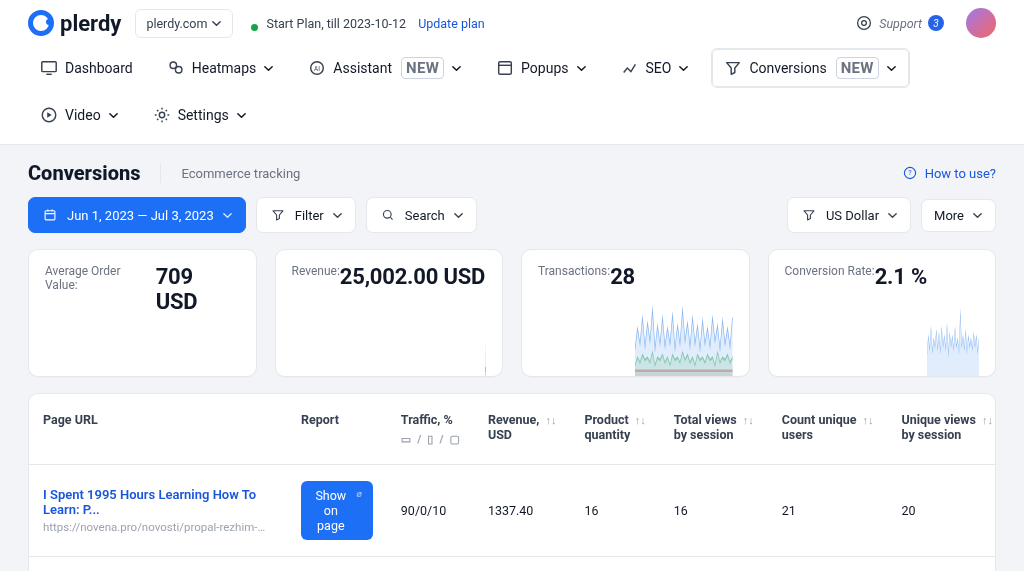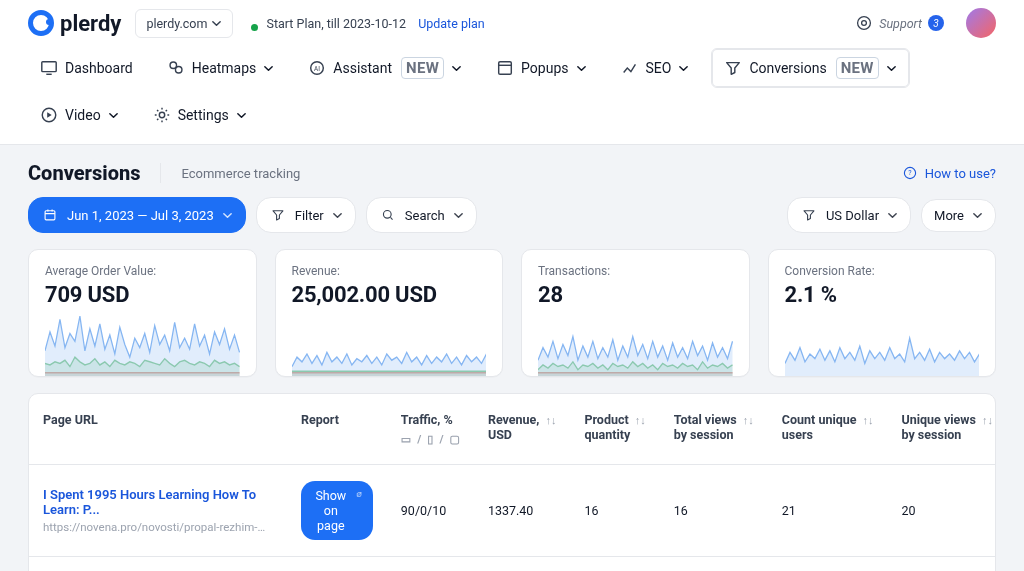--- a/index.html
+++ b/index.html
@@ -37,39 +37,39 @@
   .navitem .nb{font-size:15px;font-weight:700;letter-spacing:.3px;padding:1px 4px;border:1px solid #cbd5e1;color:#6b7280;border-radius:4px;margin-left:2px;}
   .navitem.active{border:1px solid var(--border);background:#fff;box-shadow:0 0 0 1px #e5e7eb inset;}
   .icon{width:18px;height:18px;display:inline-flex;align-items:center;justify-content:center;color:#374151;}
   .content{padding:16px 28px 28px 28px;}
   .titlebar{display:flex;align-items:center;gap:20px;margin-bottom:12px;}
   .titlebar h1{font-size:20px;font-weight:800;margin:0;color:#111827;}
   .titlebar .sep{height:20px;width:1px;background:var(--border);}
   .titlebar .sub{font-size:13px;color:var(--muted);}
   .howto{margin-left:auto;color:var(--blue-txt);font-size:13px;text-decoration:none;display:flex;align-items:center;gap:6px;}
   .toolbar{display:flex;align-items:center;gap:10px;margin-bottom:16px;flex-wrap:wrap;}
-  .btn{display:inline-flex;align-items:center;gap:8px;border:1px solid var(--border);background:#fff;color:#111827;font-size:13px;padding:8px 12px;border-radius:15px;cursor:pointer;}
+  .btn{display:inline-flex;align-items:center;gap:8px;border:1px solid var(--border);background:#fff;color:#111827;font-size:13px;padding:8px 12px;border-radius:7px;cursor:pointer;}
   .btn.primary{background:var(--brand);border-color:var(--brand);color:#fff;}
   .btn .chev{opacity:.8}
   .metrics{display:flex;gap:18px;margin-bottom:16px;}
-  .card{flex:1;background:#fff;border:1px solid var(--border);border-radius:10px;padding:14px 16px 0 16px;min-width:0;box-shadow:0 1px 0 rgba(0,0,0,0.02);height:128px;display:flex;flex-direction:column;overflow:hidden;}
+  .card{flex:1;background:#fff;border:1px solid var(--border);border-radius:10px;padding:14px 16px 0 16px;min-width:0;box-shadow:0 1px 0 rgba(0,0,0,0.02);height:128px;display:flex;flex-direction:row;overflow:hidden;}
   .card .lbl{font-size:12px;color:var(--muted);margin-bottom:4px;}
   .card .val{font-size:22px;font-weight:700;color:#111827;letter-spacing:-.2px;}
   .mini{margin-top:6px;flex:1;min-height:56px;}
 
   .table-wrap{background:#fff;border:1px solid var(--border);border-radius:10px;overflow:hidden;box-shadow:0 1px 0 rgba(0,0,0,0.02);}
   table{width:100%;border-collapse:collapse;font-size:12.5px;}
   thead th{font-weight:700;color:#374151;text-align:left;padding:18px 14px;vertical-align:top;border-bottom:1px solid var(--border);white-space:nowrap;}
   thead th .sort{display:inline-flex;align-items:center;gap:2px;margin-left:6px;color:#9ca3af;font-size:11px;}
   thead th .dev{display:flex;gap:6px;margin-top:6px;color:#9ca3af;font-size:11px;}
   thead th .hdr2{font-weight:700;display:block;}
   tbody td{padding:16px 14px;border-bottom:1px solid var(--border);vertical-align:middle;color:#111827;}
   .pageurl a{color:var(--blue-txt);text-decoration:none;font-weight:600;font-size:13px;}
   .pageurl .u{color:var(--muted2);font-size:11.5px;margin-top:3px;display:block;max-width:230px;overflow:hidden;text-overflow:ellipsis;white-space:nowrap;}
-  .show-on-page{background:var(--brand);color:#fff;border:none;border-radius:14px;padding:7px 11px;font-size:12.5px;display:inline-flex;align-items:flex-start;gap:6px;cursor:pointer;}
+  .show-on-page{background:var(--brand);color:#fff;border:none;border-radius:6px;padding:7px 11px;font-size:12.5px;display:inline-flex;align-items:flex-start;gap:6px;cursor:pointer;}
   .num{font-variant-numeric:tabular-nums;}
   .chev{width:11px;height:11px;}
   svg{display:block;}
 </style>
 </head>
 <body>
 
 <svg width="0" height="0" style="position:absolute">
   <defs>
     <path id="chev-d" d="M2 4l4 4 4-4" fill="none" stroke="currentColor" stroke-width="1.6" stroke-linecap="round" stroke-linejoin="round"></path>

